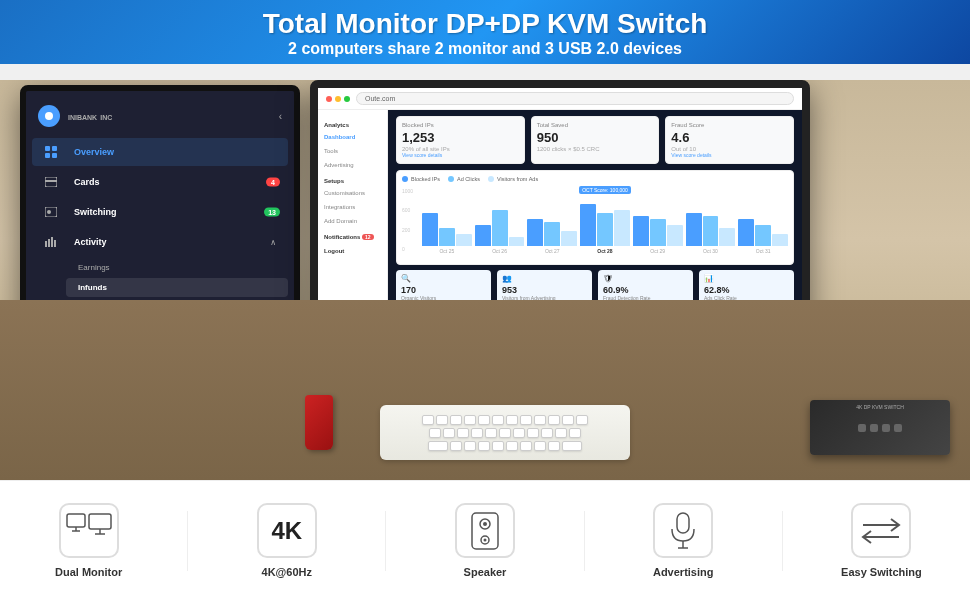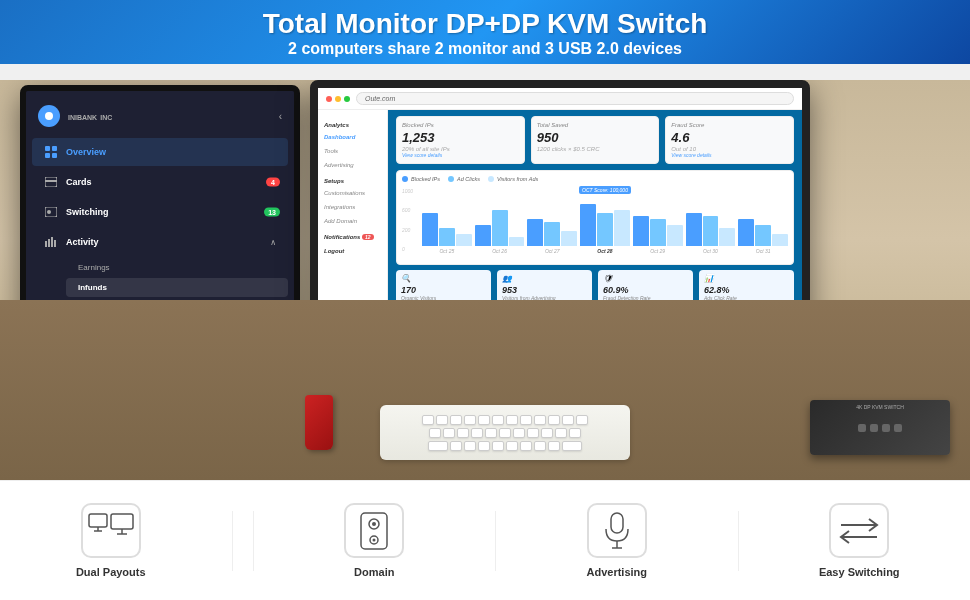--- a/index.html
+++ b/index.html
@@ -120,21 +120,21 @@
     }
     .sidebar-collapse {
       margin-left: auto;
       color: #aaa;
       font-size: 10px;
     }
     .nav-item {
       display: flex;
       align-items: center;
       padding: 7px 12px;
-      gap: 8px;
+      gap: 16px;
       cursor: pointer;
       position: relative;
       border-radius: 4px;
       margin: 1px 6px;
     }
     .nav-item.active {
       background: rgba(74,158,255,0.15);
     }
     .nav-item .nav-icon {
       width: 14px; height: 14px;
@@ -238,24 +238,23 @@
     }
     .right-monitor .monitor-outer {
       background: #f5f5f5;
       border: 8px solid #222;
     }
 
     
     .dashboard-ui {
       width: 100%;
       height: 100%;
-      background: #0369a1;
+      background: #0f172a;
       font-family: Arial, sans-serif;
       overflow: hidden;
-      font-style: italic;
     }
     .dash-header {
       background: #fff;
       border-bottom: 1px solid #eee;
       padding: 4px 8px;
       display: flex;
       align-items: center;
       gap: 6px;
     }
     .dash-url {
@@ -860,39 +859,45 @@
       <div class="feature-icon-wrap">
         <svg width="46" height="36" viewBox="0 0 46 36">
           <rect x="1" y="1" width="18" height="13" rx="2" fill="none" stroke="#555" stroke-width="1.5"></rect>
           <line x1="10" y1="14" x2="10" y2="18" stroke="#555" stroke-width="1.5"></line>
           <line x1="6" y1="18" x2="14" y2="18" stroke="#555" stroke-width="1.5"></line>
           <rect x="23" y="1" width="22" height="15" rx="2" fill="none" stroke="#555" stroke-width="1.5"></rect>
           <line x1="34" y1="16" x2="34" y2="21" stroke="#555" stroke-width="1.5"></line>
           <line x1="29" y1="21" x2="39" y2="21" stroke="#555" stroke-width="1.5"></line>
         </svg>
       </div>
-      <span class="feature-label">Dual Payouts</span>
+      <span class="feature-label">Dual Monitor</span>
     </div>
 
     <div class="feature-divider"></div>
 
+    <div class="feature-item">
+      <div class="feature-icon-wrap">
+        <div style="font-size:24px;font-weight:900;color:#222;line-height:1;">4K</div>
+      </div>
+      <span class="feature-label">4K@60Hz</span>
+    </div>
 
     <div class="feature-divider"></div>
 
     <div class="feature-item">
       <div class="feature-icon-wrap">
         <svg width="32" height="38" viewBox="0 0 32 38">
           <rect x="3" y="1" width="26" height="36" rx="4" fill="none" stroke="#555" stroke-width="1.5"></rect>
           <circle cx="16" cy="12" r="5" fill="none" stroke="#555" stroke-width="1.5"></circle>
           <circle cx="16" cy="12" r="2" fill="#555"></circle>
           <circle cx="16" cy="28" r="4" fill="none" stroke="#555" stroke-width="1.5"></circle>
           <circle cx="16" cy="28" r="1.5" fill="#555"></circle>
         </svg>
       </div>
-      <span class="feature-label">Domain</span>
+      <span class="feature-label">Speaker</span>
     </div>
 
     <div class="feature-divider"></div>
 
     <div class="feature-item">
       <div class="feature-icon-wrap">
         <svg width="30" height="40" viewBox="0 0 30 40">
           <rect x="9" y="2" width="12" height="20" rx="6" fill="none" stroke="#555" stroke-width="1.5"></rect>
           <path d="M4 18 Q4 30 15 30 Q26 30 26 18" fill="none" stroke="#555" stroke-width="1.5"></path>
           <line x1="15" y1="30" x2="15" y2="37" stroke="#555" stroke-width="1.5"></line>

